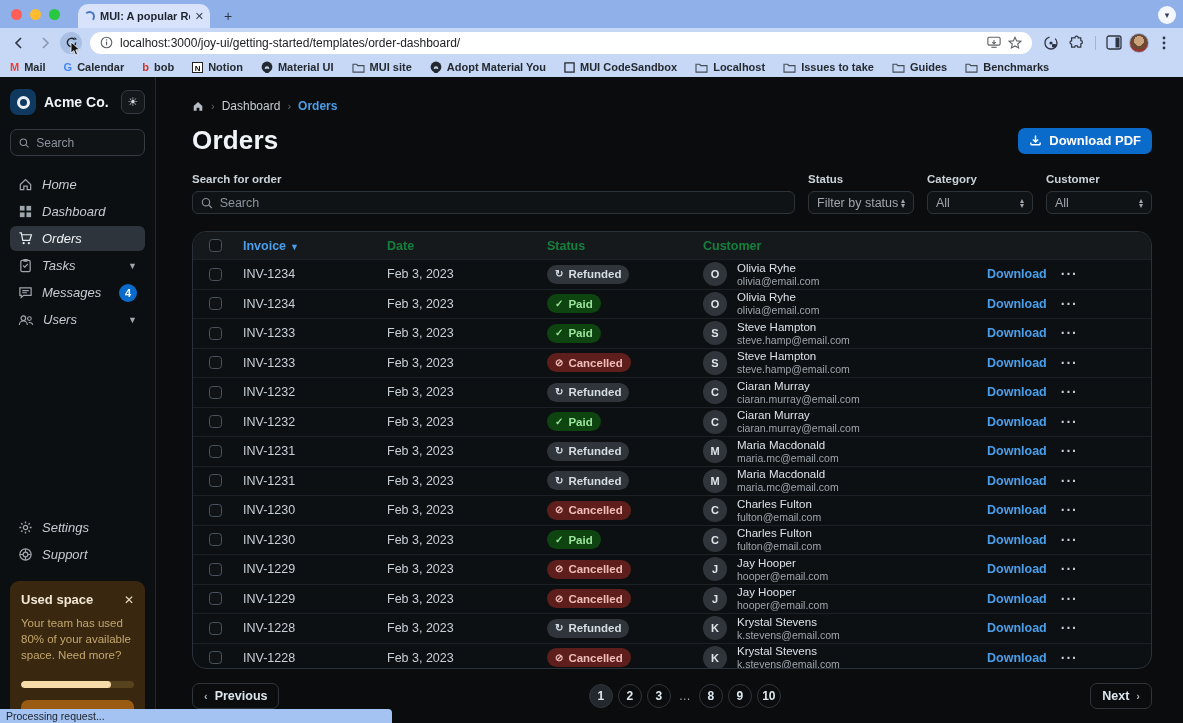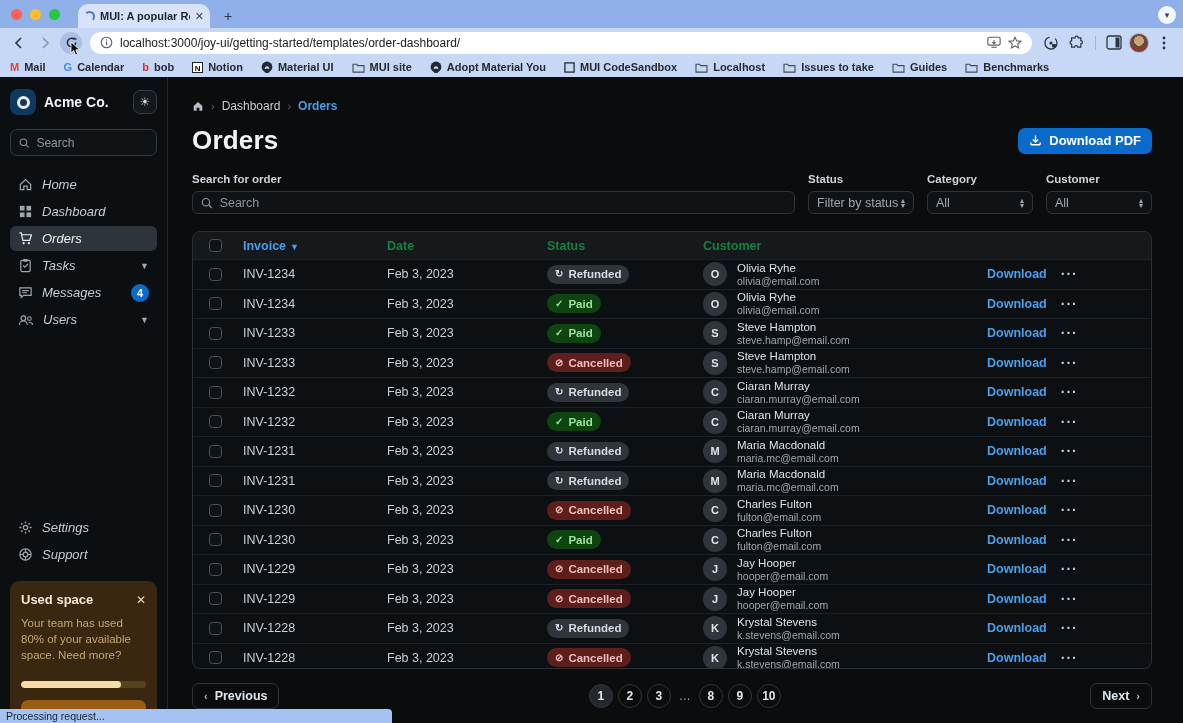--- a/index.html
+++ b/index.html
@@ -37,21 +37,21 @@
   .chrome-ic { color:#2e3441; display:flex; align-items:center; justify-content:center; width:22px; height:22px; flex:0 0 auto; }
   .chrome-avatar { width:20px; height:20px; border-radius:50%;
     background:radial-gradient(circle at 50% 38%, #caa27c 0 34%, #6b4a35 35% 60%, #97342c 61%); border:1px solid #9fb4da; }
   .divider-v { width:1px; height:14px; background:#9db3dc; margin:0 3px; }
   .bookmarks { position:absolute; top:57px; left:0; right:0; height:20px; background:#c6d8f6;
     display:flex; align-items:center; padding:0 10px; gap:18px; }
   .bm { display:flex; align-items:center; gap:5px; font-size:11px; font-weight:700; color:#24292f; white-space:nowrap; }
   .bm .ic { display:flex; align-items:center; }
   
   .app { position:absolute; top:77px; left:0; right:0; bottom:0; background:#0a0c0e; }
-  .sidebar { position:absolute; top:0; left:0; bottom:0; width:168px; background:#0c0f11; border-right:1px solid #222830; padding:12px 10px; }
+  .sidebar { position:absolute; top:0; left:0; bottom:0; width:156px; background:#0c0f11; border-right:1px solid #222830; padding:12px 10px; }
   .brand-row { display:flex; align-items:center; gap:8px; margin-bottom:14px; }
   .brand-badge { width:26px; height:26px; border-radius:8px; background:#10395f; display:flex; align-items:center; justify-content:center; }
   .brand-badge .ring { width:13px; height:13px; border:3px solid #e9eff5; border-radius:50%; }
   .brand-name { flex:1; font-size:14px; font-weight:700; color:#f0f4f8; }
   .theme-btn { width:24px; height:24px; border:1px solid #343b43; border-radius:7px; background:#14181b;
     color:#cfd6dd; font-size:12px; display:flex; align-items:center; justify-content:center; }
   .side-search { display:flex; align-items:center; gap:7px; height:27px; border:1px solid #343b43; border-radius:7px;
     background:#101316; padding:0 8px; margin-bottom:16px; }
   .side-search input { background:transparent; border:none; outline:none; color:#cfd6dd; font-size:12px; width:100%;
     font-family:"Liberation Sans",sans-serif;}
@@ -92,21 +92,21 @@
   .f-label { font-size:11.5px; font-weight:700; color:#cbd3da; }
   .f-input { display:flex; align-items:center; gap:7px; height:23px; border:1px solid #2c343a; border-radius:6px;
     background:#101316; padding:0 8px; }
   .f-input input { background:transparent; border:none; outline:none; color:#cfd6dd; font-size:12.5px; width:100%;
     font-family:"Liberation Sans",sans-serif;}
   .f-input input::placeholder{ color:#8b949e; }
   .f-select { width:106px; display:flex; align-items:center; justify-content:space-between; height:23px;
     border:1px solid #2c343a; border-radius:6px; background:#101316; padding:0 8px; color:#9fa6ad; font-size:12.5px; }
   .updown { display:flex; flex-direction:column; line-height:5px; color:#9fa6ad; font-size:8px; }
   
-  .tablewrap { border:1px solid #2a3138; border-radius:8px; overflow:hidden; background:#0d1013; height:438px; }
+  .tablewrap { border:1px solid #2a3138; border-radius:14px; overflow:hidden; background:#0d1013; height:438px; }
   .tr { display:flex; align-items:center; height:29.5px; border-top:1px solid #1b2126; }
   .tr.head { height:27px; border-top:none; background:#16191c; }
   .td { padding:0 6px; font-size:12.5px; color:#c8d0d8; }
   .col-check { width:44px; display:flex; justify-content:center; }
   .col-invoice { width:144px; }
   .col-date { width:160px; }
   .col-status { width:156px; }
   .col-customer { flex:1; display:flex; align-items:center; gap:10px; min-width:0; }
   .col-actions { width:170px; display:flex; align-items:center; gap:14px; }
   .head .td { font-size:12.5px; font-weight:700; color:#15803d; }

